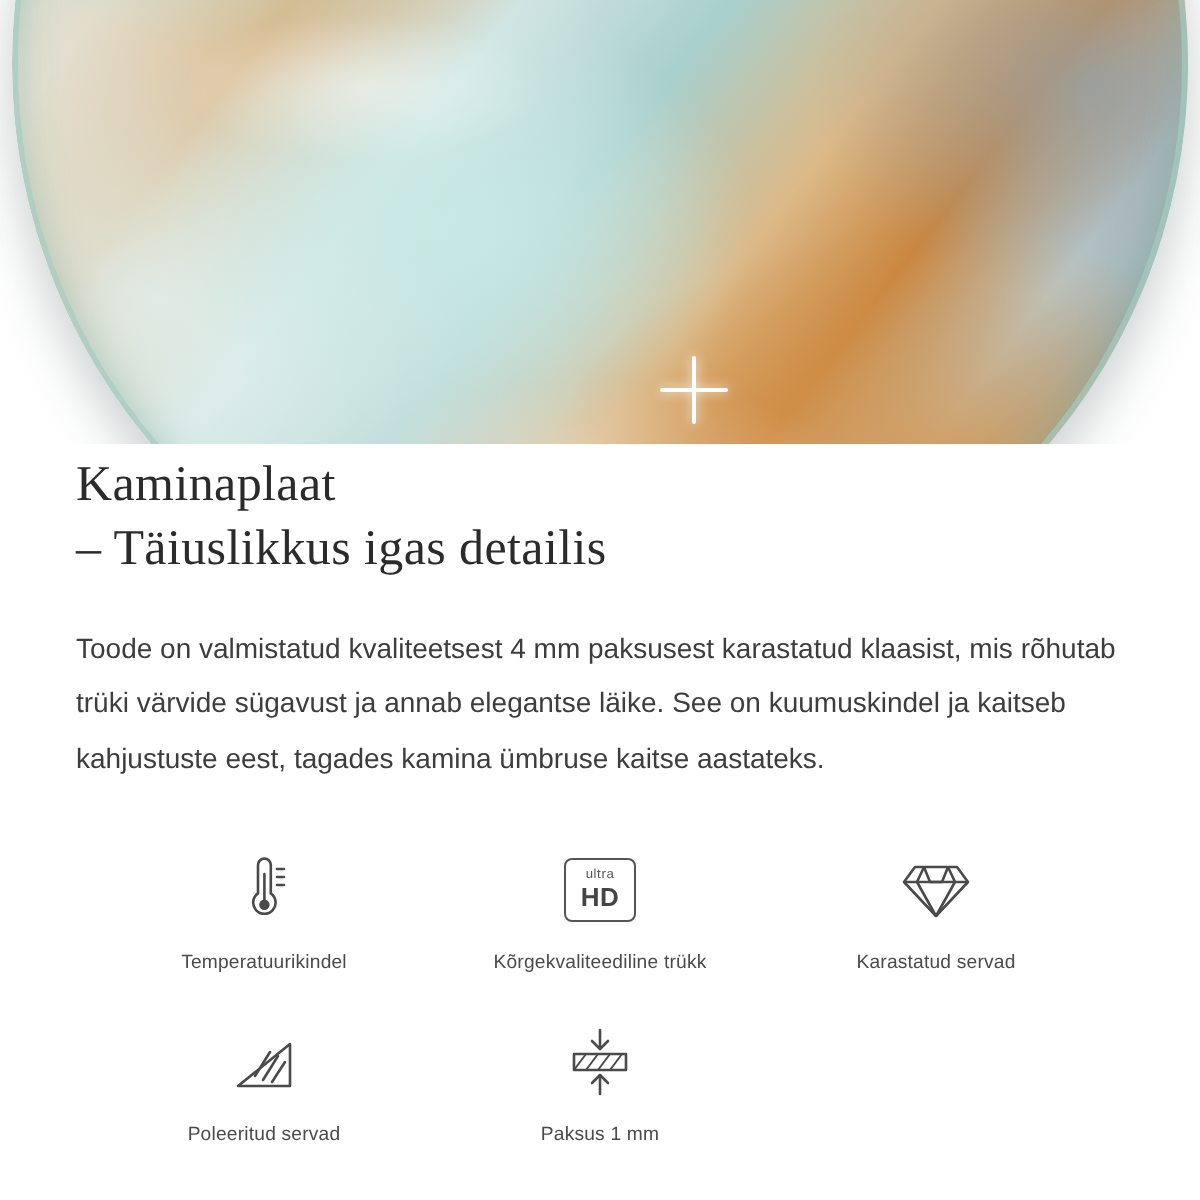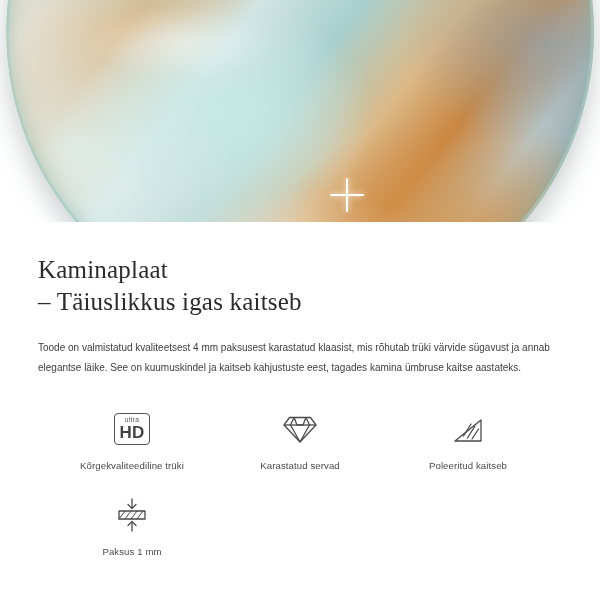--- a/index.html
+++ b/index.html
@@ -95,37 +95,37 @@
   }
   .hero-sparkle span.h {
     left: 0; top: 16px; width: 34px; height: 2px;
   }
   .hero-sparkle span.v {
     left: 16px; top: 0; width: 2px; height: 34px;
   }
 
   
   .content {
-    padding: 32px 38px 0 38px;
+    padding: 5px 38px 0 38px;
   }
   .title {
     font-family: "Liberation Serif", serif;
     font-size: 25px;
     line-height: 1.28;
     color: #2b2b2b;
     font-weight: 400;
     margin: 0;
     letter-spacing: 0.2px;
   }
   .title .line2 {
     display: block;
   }
   .desc {
     margin: 20px 0 0 0;
-    font-size: 10px;
+    font-size: 14px;
     line-height: 1.95;
     color: #3d3d3d;
     max-width: 530px;
   }
 
   
   .features {
     margin-top: 30px;
     display: grid;
     grid-template-columns: repeat(3, 1fr);
@@ -163,21 +163,21 @@
     align-items: center;
     justify-content: center;
     line-height: 1;
   }
   .ultrahd .u-top {
     font-size: 6.6px;
     color: #555;
     letter-spacing: 0.3px;
   }
   .ultrahd .u-bot {
-    font-size: 17px;
+    font-size: 13px;
     font-weight: bold;
     color: #444;
     letter-spacing: 0.2px;
     margin-top: 1px;
   }
 </style>
 </head>
 <body>
 
 <div class="page">
@@ -186,36 +186,49 @@
     <div class="hero-plate"></div>
     <div class="hero-sparkle">
       <span class="h"></span>
       <span class="v"></span>
     </div>
   </div>
 
   <div class="content">
     <h1 class="title">
       <span>Kaminaplaat</span>
-      <span class="line2">– Täiuslikkus igas kaitseb</span>
+      <span class="line2">– Täiuslikkus igas detailis</span>
     </h1>
 
     <p class="desc">Toode on valmistatud kvaliteetsest 4 mm paksusest karastatud klaasist, mis rõhutab trüki värvide sügavust ja annab elegantse läike. See on kuumuskindel ja kaitseb kahjustuste eest, tagades kamina ümbruse kaitse aastateks.</p>
 
     <div class="features">
 
+      <div class="feature">
+        <div class="feature-icon">
+          <svg width="30" height="36" viewBox="0 0 30 36" fill="none" stroke="#4a4a4a" stroke-width="1.3" stroke-linecap="round">
+            <path d="M12 5.5a3.2 3.2 0 0 1 6.4 0v14.2a5.6 5.6 0 1 1-6.4 0z"></path>
+            <line x1="15.2" y1="10" x2="15.2" y2="23"></line>
+            <circle cx="15.2" cy="25.4" r="2.6" fill="#4a4a4a" stroke="none"></circle>
+            <line x1="21.5" y1="7.5" x2="25" y2="7.5"></line>
+            <line x1="21.5" y1="11.5" x2="25" y2="11.5"></line>
+            <line x1="21.5" y1="15.5" x2="25" y2="15.5"></line>
+          </svg>
+        </div>
+        <div class="feature-label">Temperatuurikindel</div>
+      </div>
 
       <div class="feature">
         <div class="feature-icon">
           <div class="ultrahd">
             <div class="u-top">ultra</div>
             <div class="u-bot">HD</div>
           </div>
         </div>
-        <div class="feature-label">Kõrgekvaliteediline trüki</div>
+        <div class="feature-label">Kõrgekvaliteediline trükk</div>
       </div>
 
 
       <div class="feature">
         <div class="feature-icon">
           <svg width="36" height="34" viewBox="0 0 36 34" fill="none" stroke="#4a4a4a" stroke-width="1.3" stroke-linejoin="round">
             <path d="M7.5 5.5h21l5.5 7.5L18 30 2 13z"></path>
             <path d="M2 13h32"></path>
             <path d="M12 5.5 8.5 13 18 30"></path>
             <path d="M24 5.5 27.5 13 18 30"></path>
@@ -227,21 +240,21 @@
 
       <div class="feature">
         <div class="feature-icon">
           <svg width="34" height="34" viewBox="0 0 34 34" fill="none" stroke="#4a4a4a" stroke-width="1.3" stroke-linecap="round" stroke-linejoin="round">
             <path d="M4 29h26V8z"></path>
             <line x1="20" y1="12" x2="12.5" y2="24"></line>
             <line x1="24" y1="14" x2="16.5" y2="26"></line>
             <line x1="27.5" y1="17" x2="21" y2="27"></line>
           </svg>
         </div>
-        <div class="feature-label">Poleeritud kaitseb</div>
+        <div class="feature-label">Poleeritud servad</div>
       </div>
 
       <div class="feature">
         <div class="feature-icon">
           <svg width="34" height="38" viewBox="0 0 34 38" fill="none" stroke="#4a4a4a" stroke-width="1.3" stroke-linecap="round" stroke-linejoin="round">
             <line x1="17" y1="3" x2="17" y2="11"></line>
             <path d="M13 8.5 17 12.5 21 8.5"></path>
             <rect x="4" y="15" width="26" height="8"></rect>
             <path d="M4 23 10 15M10 23 16 15M16 23 22 15M22 23 28 15" stroke-width="1"></path>
             <line x1="17" y1="35" x2="17" y2="27"></line>

